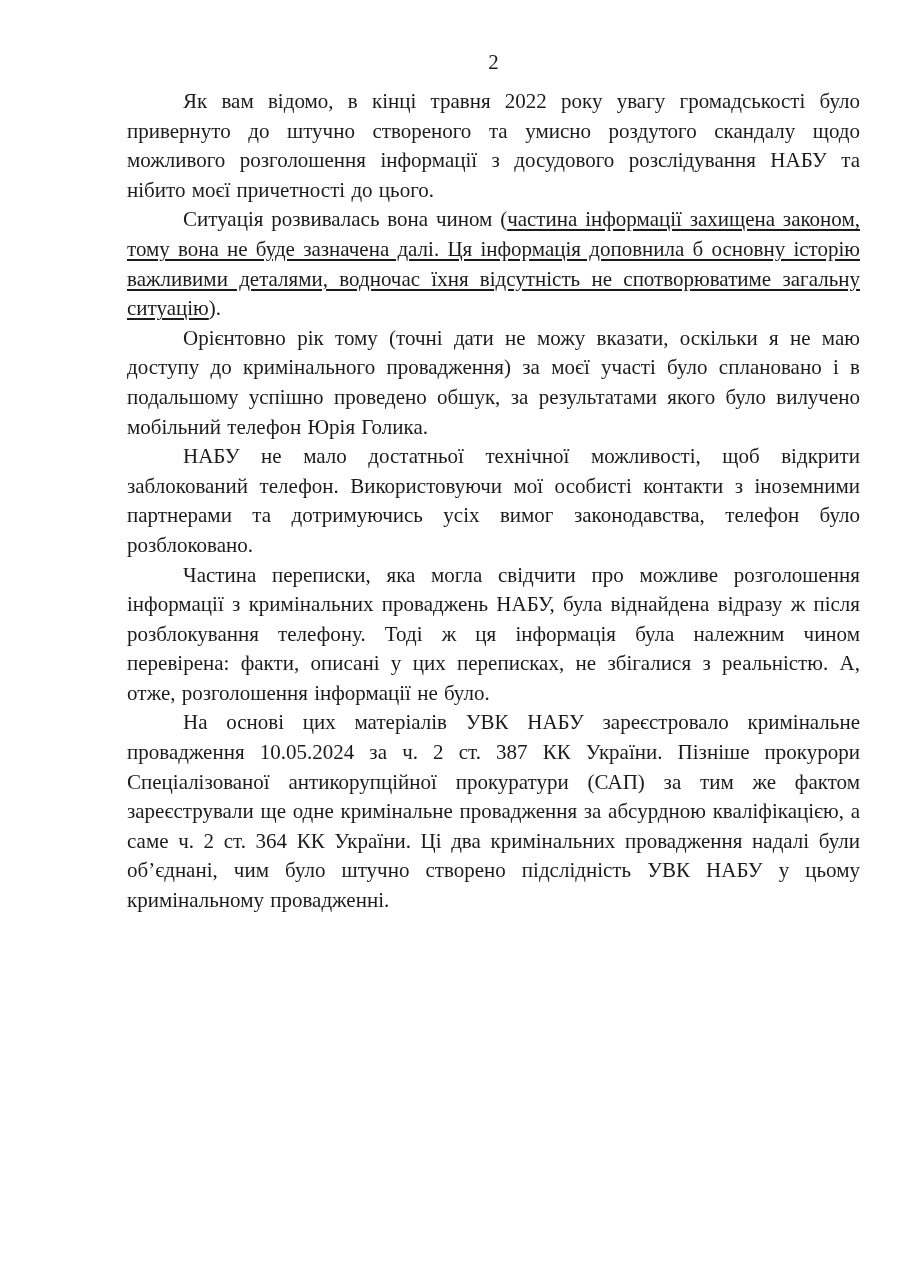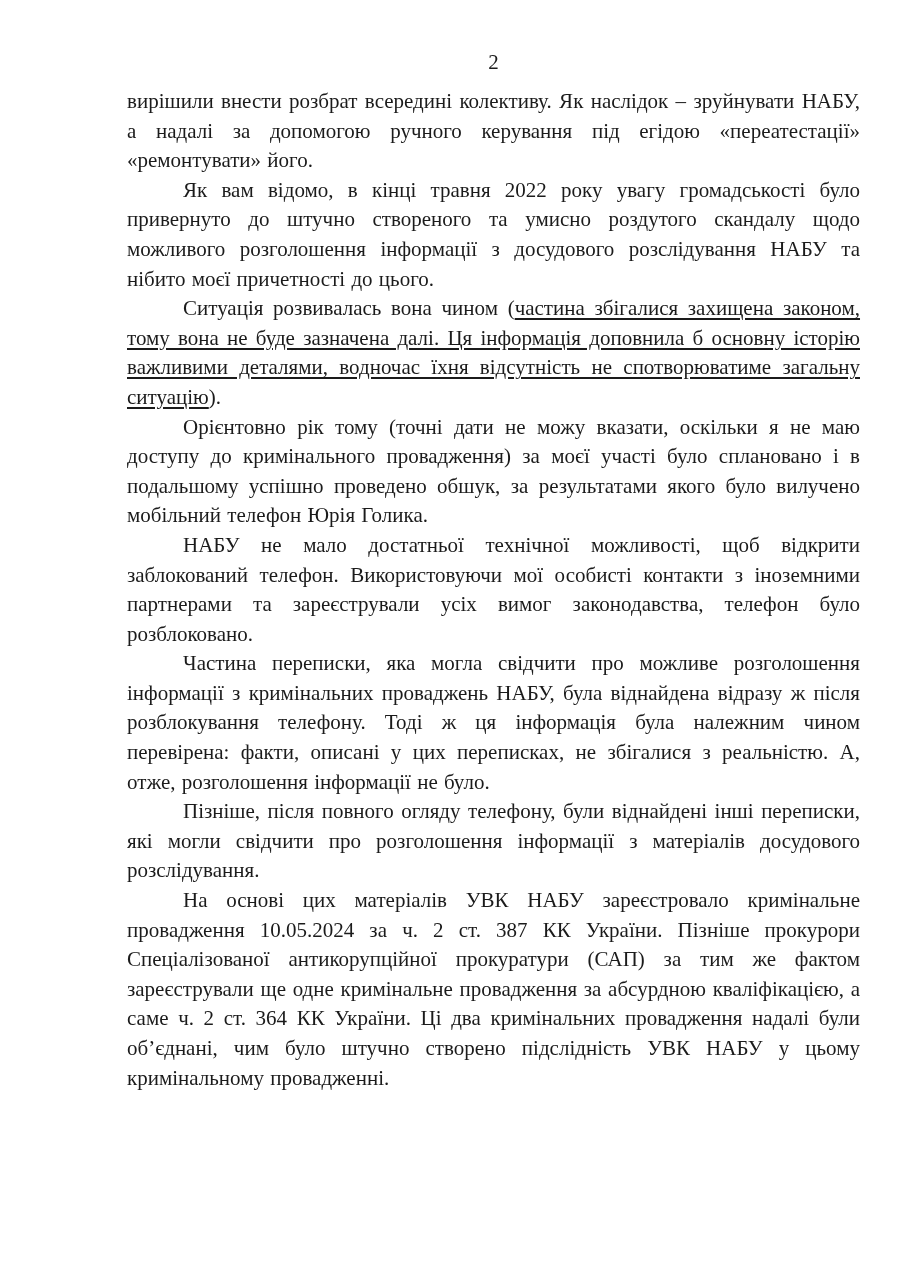--- a/index.html
+++ b/index.html
@@ -46,22 +46,20 @@
     text-decoration-thickness: 1.5px;
     text-underline-offset: 3px;
   }
 </style>
 </head>
 <body>
 
 <div class="page">
   <div class="page-number">2</div>
   <div class="doc-body">
-      <p class="para no-indent"><span>вирішили внести розбрат всередині колективу. Як наслідок – зруйнувати НАБУ, а надалі за допомогою ручного керування під егідою «переатестації» «ремонтувати» його.</span></p>
       <p class="para"><span>Як вам відомо, в кінці травня 2022 року увагу громадськості було привернуто до штучно створеного та умисно роздутого скандалу щодо можливого розголошення інформації з досудового розслідування НАБУ та нібито моєї причетності до цього.</span></p>
-      <p class="para"><span>Ситуація розвивалась вона чином (</span><span class="u">частина збігалися захищена законом, тому вона не буде зазначена далі. Ця інформація доповнила б основну історію важливими деталями, водночас їхня відсутність не спотворюватиме загальну ситуацію</span><span>).</span></p>
+      <p class="para"><span>Ситуація розвивалась вона чином (</span><span class="u">частина інформації захищена законом, тому вона не буде зазначена далі. Ця інформація доповнила б основну історію важливими деталями, водночас їхня відсутність не спотворюватиме загальну ситуацію</span><span>).</span></p>
       <p class="para"><span>Орієнтовно рік тому (точні дати не можу вказати, оскільки я не маю доступу до кримінального провадження) за моєї участі було сплановано і в подальшому успішно проведено обшук, за результатами якого було вилучено мобільний телефон Юрія Голика.</span></p>
-      <p class="para"><span>НАБУ не мало достатньої технічної можливості, щоб відкрити заблокований телефон. Використовуючи мої особисті контакти з іноземними партнерами та зареєстрували усіх вимог законодавства, телефон було розблоковано.</span></p>
+      <p class="para"><span>НАБУ не мало достатньої технічної можливості, щоб відкрити заблокований телефон. Використовуючи мої особисті контакти з іноземними партнерами та дотримуючись усіх вимог законодавства, телефон було розблоковано.</span></p>
       <p class="para"><span>Частина переписки, яка могла свідчити про можливе розголошення інформації з кримінальних проваджень НАБУ, була віднайдена відразу ж після розблокування телефону. Тоді ж ця інформація була належним чином перевірена: факти, описані у цих переписках, не збігалися з реальністю. А, отже, розголошення інформації не було.</span></p>
-      <p class="para"><span>Пізніше, після повного огляду телефону, були віднайдені інші переписки, які могли свідчити про розголошення інформації з матеріалів досудового розслідування.</span></p>
       <p class="para"><span>На основі цих матеріалів УВК НАБУ зареєстровало кримінальне провадження 10.05.2024 за ч. 2 ст. 387 КК України. Пізніше прокурори Спеціалізованої антикорупційної прокуратури (САП) за тим же фактом зареєстрували ще одне кримінальне провадження за абсурдною кваліфікацією, а саме ч. 2 ст. 364 КК України. Ці два кримінальних провадження надалі були об’єднані, чим було штучно створено підслідність УВК НАБУ у цьому кримінальному провадженні.</span></p>
     </div>
 </div>
 
 </body></html>

